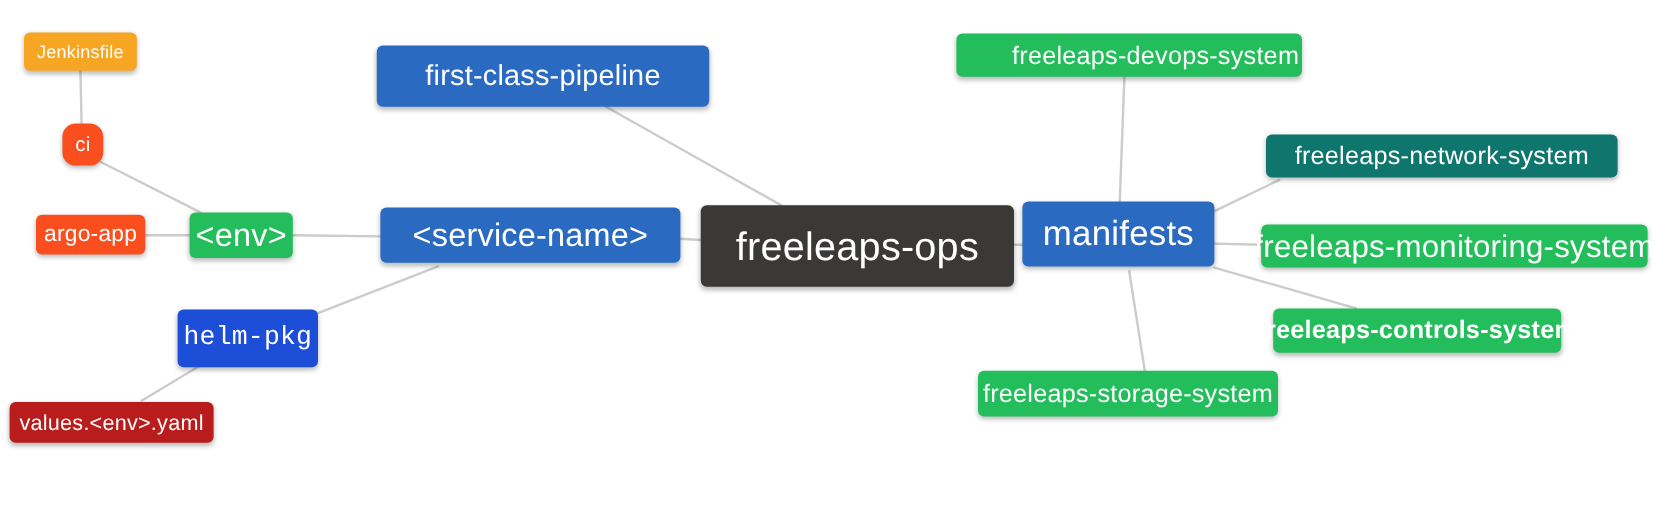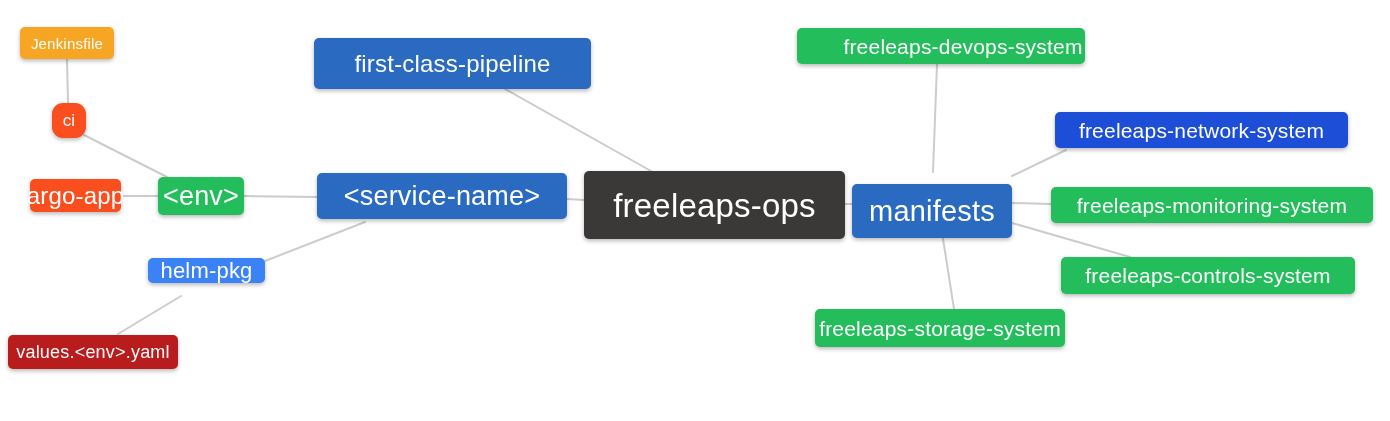--- a/index.html
+++ b/index.html
@@ -58,53 +58,53 @@
       <line x1="1012" y1="223" x2="1130" y2="257" stroke="#cccccc" stroke-width="2" stroke-linecap="round"></line>
       <line x1="941" y1="226" x2="954" y2="309" stroke="#cccccc" stroke-width="2" stroke-linecap="round"></line>
     </svg>
   <div id="node-layer">
       <div class="node" style="left: 20px; top: 27px; width: 94px; height: 32px; font-size: 15px; background: rgb(246, 166, 35);">
         <span>Jenkinsfile</span>
       </div>
       <div class="node" style="left: 52px; top: 103px; width: 34px; height: 35px; font-size: 17px; background: rgb(250, 78, 30); border-radius: 11px;">
         <span>ci</span>
       </div>
-      <div class="node" style="left: 30px; top: 179px; width: 91px; height: 33px; font-size: 24px; background: rgb(250, 78, 30);">
+      <div class="node" style="left: 30px; top: 179px; width: 91px; height: 33px; font-size: 19px; background: rgb(250, 78, 30);">
         <span>argo-app</span>
       </div>
       <div class="node" style="left: 158px; top: 177px; width: 86px; height: 38px; font-size: 27px; background: rgb(35, 190, 91);">
         <span>&lt;env&gt;</span>
       </div>
-      <div class="node" style="left: 148px; top: 258px; width: 117px; height: 25px; font-size: 22px; background: #3b82f6;">
+      <div class="node" style="left: 148px; top: 258px; width: 117px; height: 48px; font-size: 22px; background: #1d4ed8; font-family: Liberation Mono, monospace;">
         <span>helm-pkg</span>
       </div>
       <div class="node" style="left: 8px; top: 335px; width: 170px; height: 34px; font-size: 18px; background: #b91c1c;">
         <span>values.&lt;env&gt;.yaml</span>
       </div>
       <div class="node" style="left: 314px; top: 38px; width: 277px; height: 51px; font-size: 24px; background: rgb(42, 107, 193);">
         <span>first-class-pipeline</span>
       </div>
       <div class="node" style="left: 317px; top: 173px; width: 250px; height: 46px; font-size: 27px; background: rgb(42, 107, 193);">
         <span>&lt;service-name&gt;</span>
       </div>
       <div class="node" style="left: 584px; top: 171px; width: 261px; height: 68px; font-size: 33px; background: rgb(59, 56, 56);">
         <span>freeleaps-ops</span>
       </div>
-      <div class="node" style="left: 852px; top: 184px; width: 160px; height: 54px; font-size: 29px; background: rgb(42, 107, 193);">
+      <div class="node" style="left: 852px; top: 168px; width: 160px; height: 54px; font-size: 29px; background: rgb(42, 107, 193);">
         <span>manifests</span>
       </div>
       <div class="node" style="left: 797px; top: 28px; width: 288px; height: 36px; font-size: 21px; background: rgb(35, 190, 91); padding-left: 44px;">
         <span>freeleaps-devops-system</span>
       </div>
-      <div class="node" style="left: 1055px; top: 112px; width: 293px; height: 36px; font-size: 21px; background: #1d4ed8;">
+      <div class="node" style="left: 1055px; top: 112px; width: 293px; height: 36px; font-size: 21px; background: #0f766e;">
         <span>freeleaps-network-system</span>
       </div>
-      <div class="node" style="left: 1051px; top: 187px; width: 322px; height: 36px; font-size: 21px; background: rgb(35, 190, 91);">
+      <div class="node" style="left: 1051px; top: 187px; width: 322px; height: 36px; font-size: 26px; background: rgb(35, 190, 91);">
         <span>freeleaps-monitoring-system</span>
       </div>
-      <div class="node" style="left: 1061px; top: 257px; width: 294px; height: 37px; font-size: 21px; background: rgb(35, 190, 91);">
+      <div class="node" style="left: 1061px; top: 257px; width: 240px; height: 37px; font-size: 21px; background: rgb(35, 190, 91); font-weight: bold;">
         <span>freeleaps-controls-system</span>
       </div>
       <div class="node" style="left: 815px; top: 309px; width: 250px; height: 38px; font-size: 21px; background: rgb(35, 190, 91);">
         <span>freeleaps-storage-system</span>
       </div>
     </div>
 </div>
 
 </body></html>

